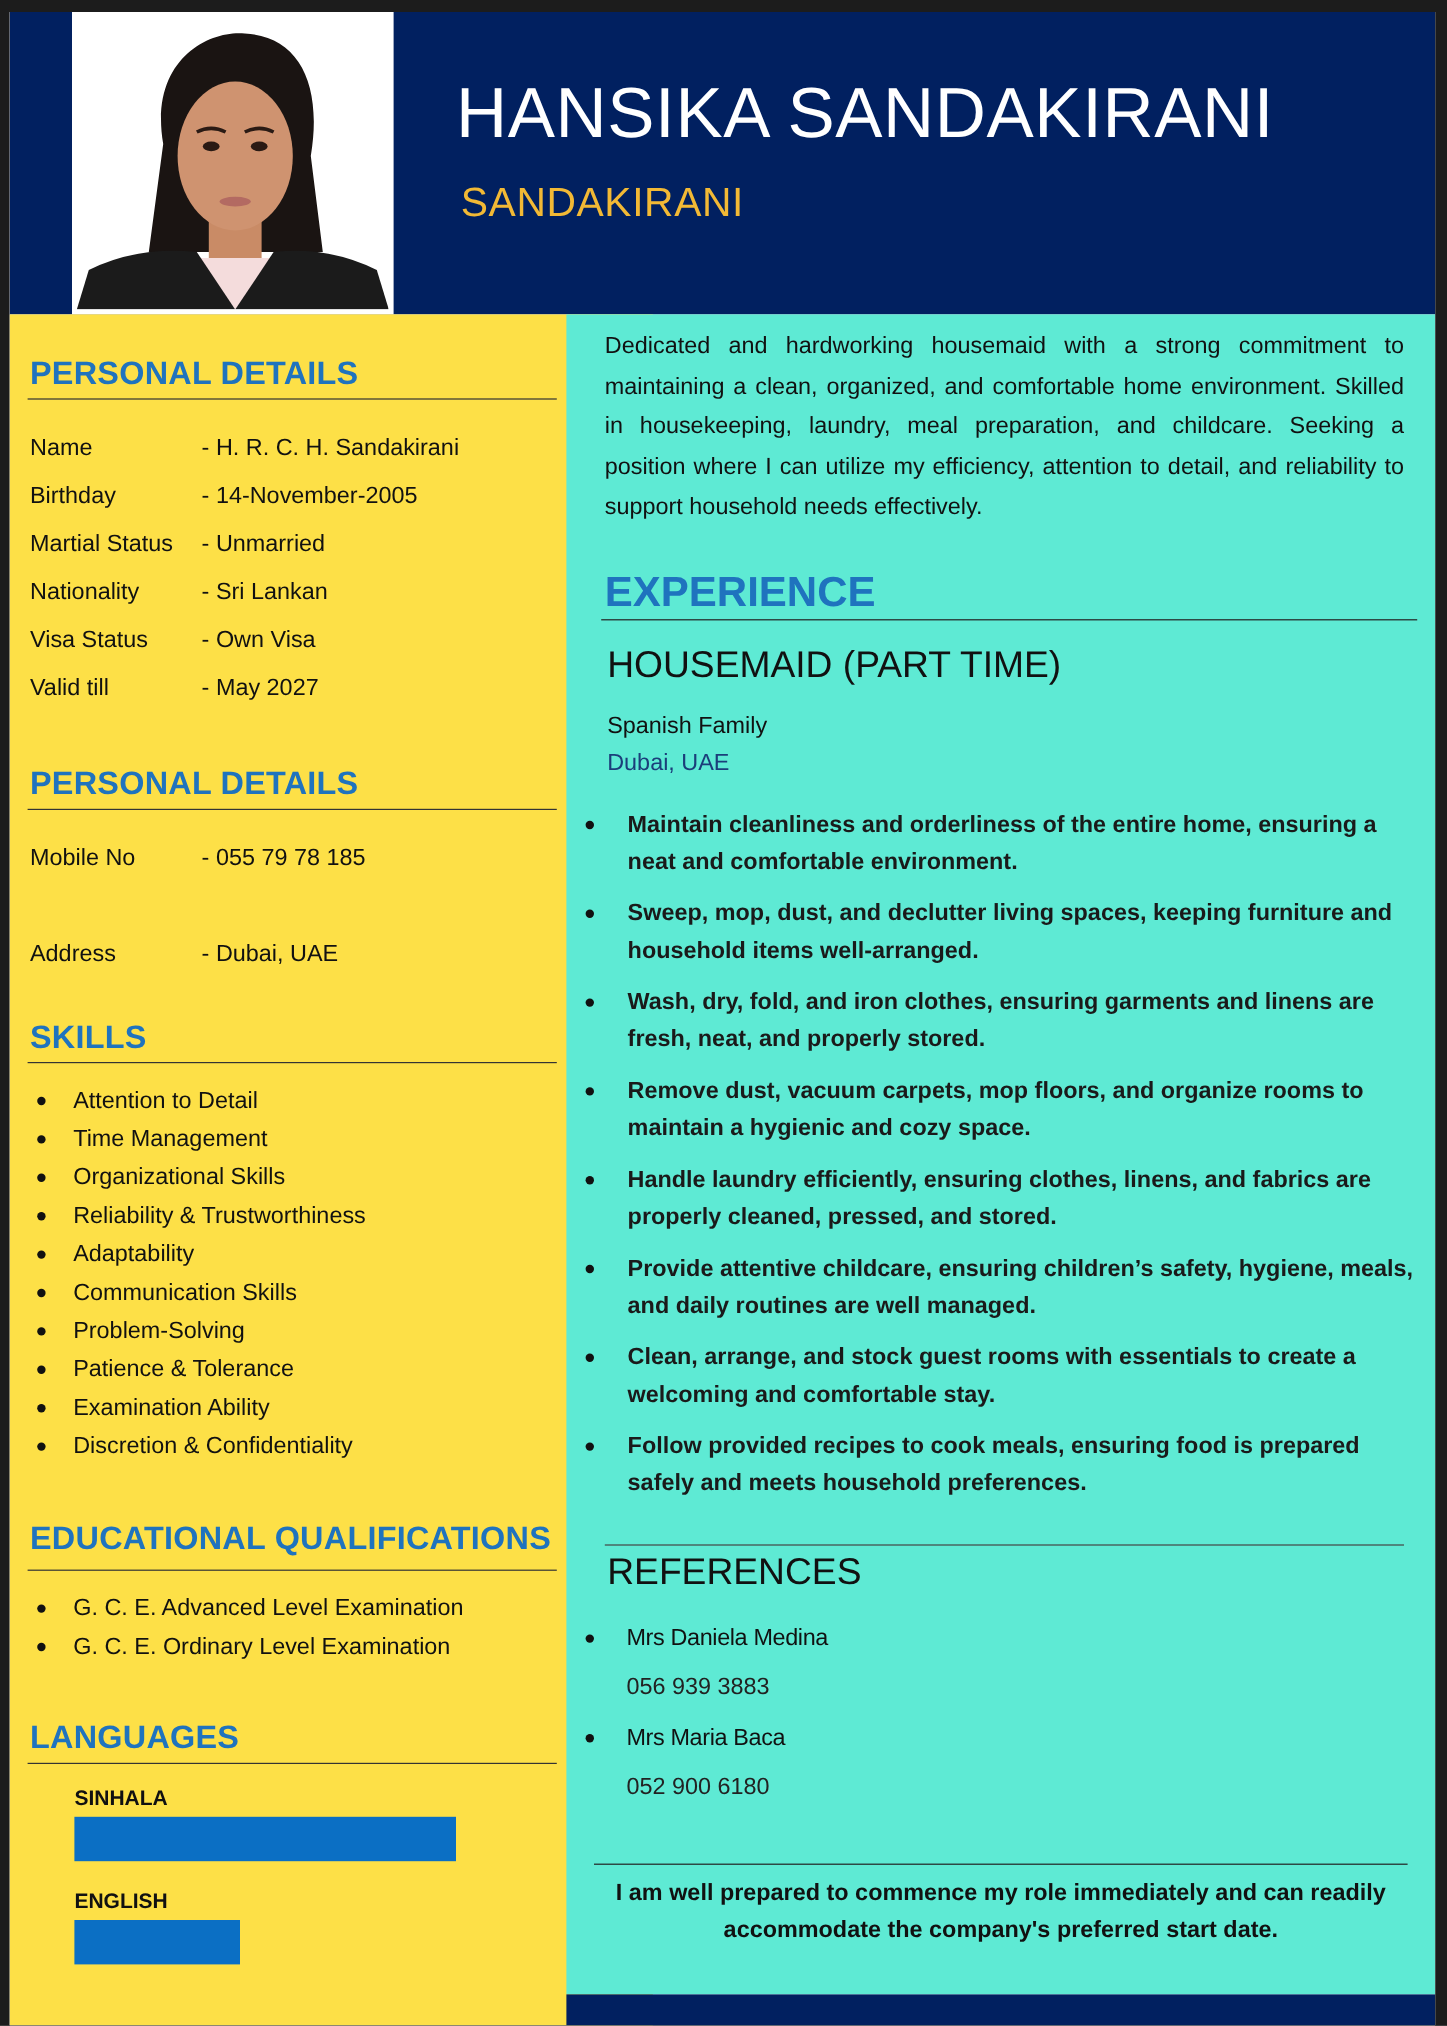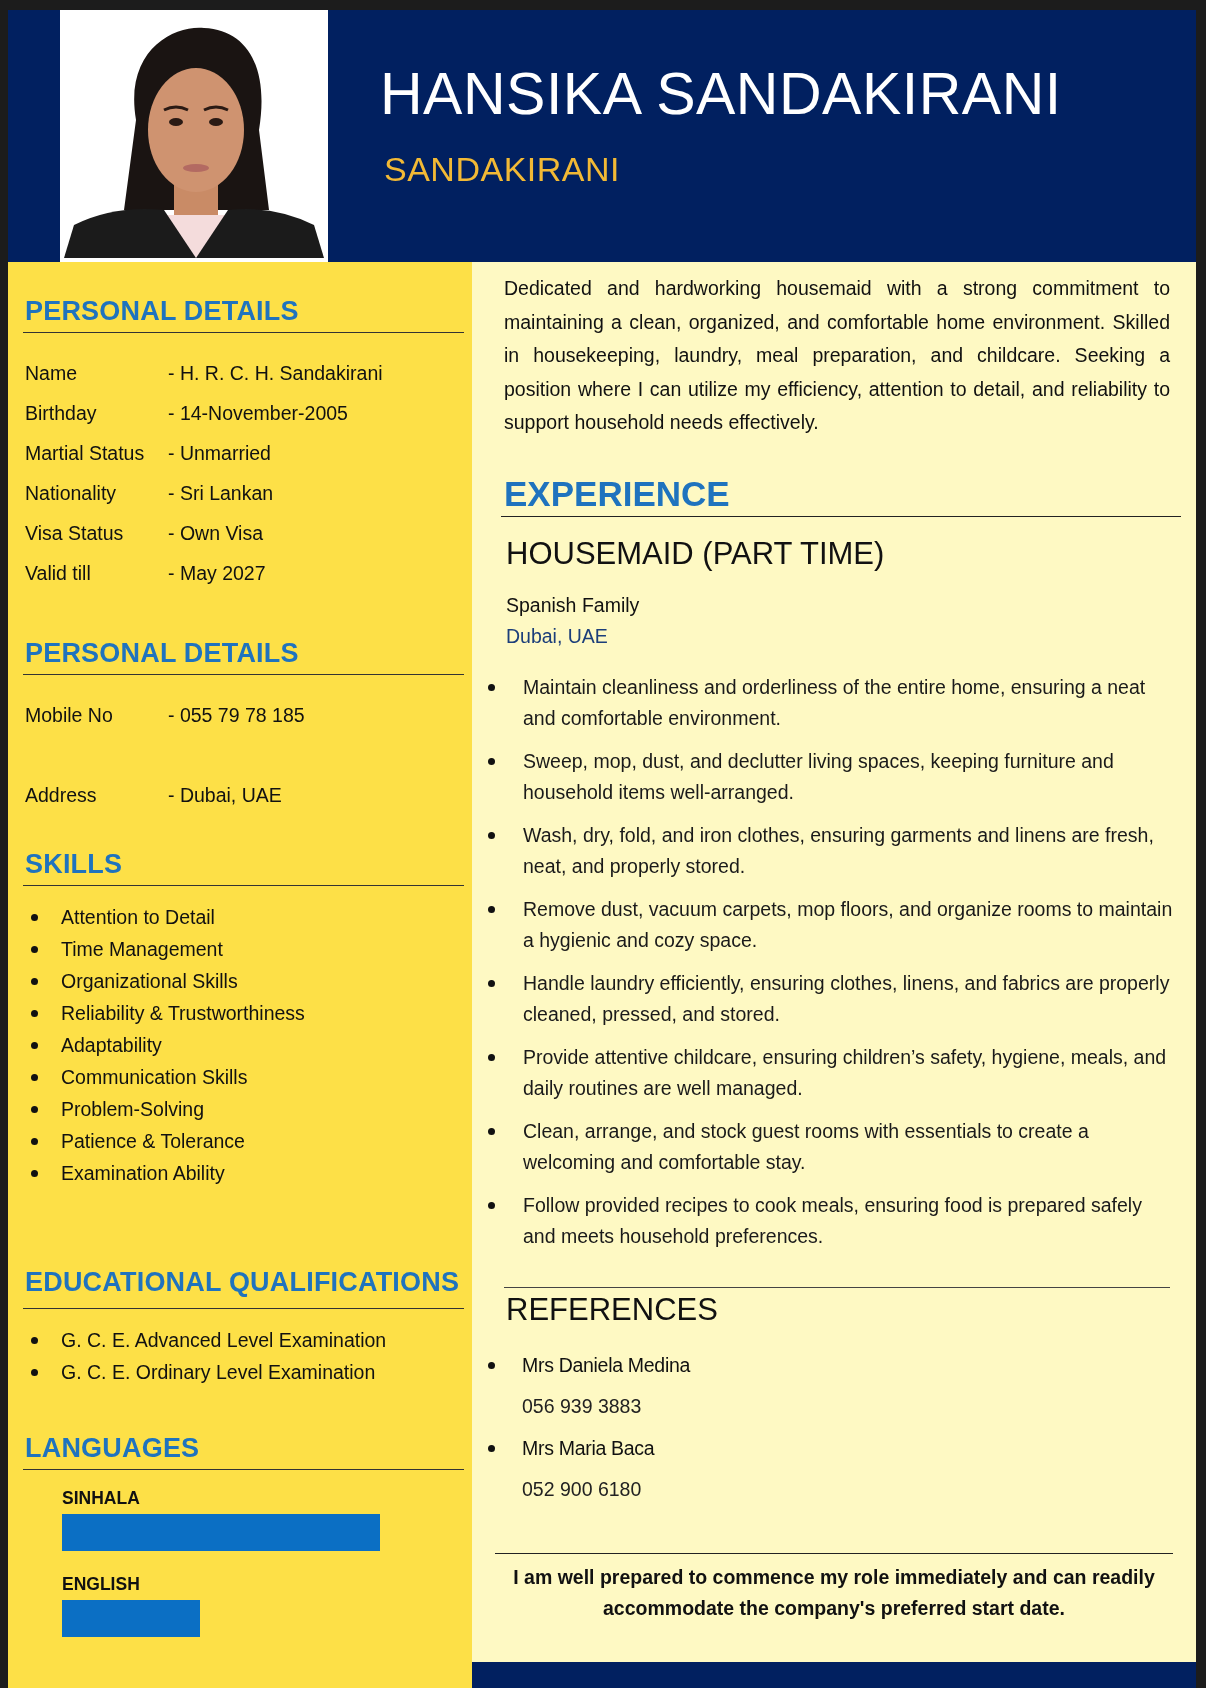--- a/index.html
+++ b/index.html
@@ -22,29 +22,29 @@
   .sec-rule { position: absolute; left: 15px; width: 441px; height: 1px; background: #333; }
   .kv { position: absolute; left: 17px; font-size: 19.5px; color: #111; white-space: nowrap; }
   .kv .k { display: inline-block; width: 143px; }
   .bullets { position: absolute; left: 17px; list-style: none; font-size: 19.5px; }
   .bullets li { position: relative; padding-left: 36px; height: 32px; line-height: 32px; white-space: nowrap; }
   .bullets li::before { content: ""; position: absolute; left: 6px; top: 13px; width: 7px; height: 7px; border-radius: 50%; background: #111; }
   .lang-label { position: absolute; left: 54px; font-size: 17.5px; font-weight: bold; color: #111; }
   .lang-bar { position: absolute; left: 54px; height: 37px; background: #0b6fc4; }
 
   
-  .right { position: absolute; left: 464px; top: 252px; width: 724px; height: 1400px; background: #fef9c3; }
+  .right { position: absolute; left: 464px; top: 252px; width: 724px; height: 1400px; background: #5eead4; }
   .summary { position: absolute; left: 32px; top: 10px; width: 666px; font-size: 19.5px; line-height: 33.5px; text-align: justify; color: #111; }
   .exp-title { position: absolute; left: 32px; top: 212px; font-size: 35px; font-weight: bold; color: #1f73be; }
   .exp-rule { position: absolute; left: 29px; top: 254px; width: 680px; height: 1px; background: #222; }
   .job-title { position: absolute; left: 34px; top: 274px; font-size: 31px; color: #111; white-space: nowrap; }
   .employer { position: absolute; left: 34px; top: 332px; font-size: 19.5px; color: #111; }
   .location { position: absolute; left: 34px; top: 363px; font-size: 19.5px; color: #1b3e7a; }
   .duties { position: absolute; left: 16px; top: 410px; width: 690px; list-style: none; font-size: 19.5px; color: #1a1a1a; }
-  .duties li { position: relative; padding-left: 35px; line-height: 31px; margin-bottom: 12px; }
+  .duties li { position: relative; padding-left: 35px; line-height: 31px; margin-bottom: 12px; font-weight: bold; }
   .duties li::before { content: ""; position: absolute; left: 0; top: 12px; width: 7px; height: 7px; border-radius: 50%; background: #111; }
   .ref-rule { position: absolute; left: 32px; top: 1025px; width: 666px; height: 1px; background: #444; }
   .ref-title { position: absolute; left: 34px; top: 1030px; font-size: 31px; color: #111; }
   .refs { position: absolute; left: 16px; top: 1090px; width: 690px; list-style: none; }
   .refs li { position: relative; padding-left: 34px; margin-bottom: 16px; }
   .refs li::before { content: ""; position: absolute; left: 0; top: 10px; width: 7px; height: 7px; border-radius: 50%; background: #111; }
   .ref-name { font-size: 19.5px; color: #111; line-height: 26px; display: block; letter-spacing: -0.3px; }
   .ref-phone { font-size: 19.5px; color: #222; line-height: 26px; display: block; margin-top: 15px; }
   .closing-rule { position: absolute; left: 23px; top: 1291px; width: 678px; height: 1px; background: #222; }
   .closing { position: absolute; left: 26px; top: 1300px; width: 672px; font-size: 19.5px; font-weight: bold; line-height: 31px; text-align: center; color: #111; }
@@ -109,20 +109,21 @@
     <ul class="bullets" style="top:639px">
       <li>Attention to Detail</li>
       <li>Time Management</li>
       <li>Organizational Skills</li>
       <li>Reliability &amp; Trustworthiness</li>
       <li>Adaptability</li>
       <li>Communication Skills</li>
       <li>Problem-Solving</li>
       <li>Patience &amp; Tolerance</li>
       <li>Examination Ability</li>
+      <li>Discretion &amp; Confidentiality</li>
     </ul>
 
     <div class="sec-title" style="top:1005px">EDUCATIONAL QUALIFICATIONS</div>
     <div class="sec-rule" style="top:1046px"></div>
     <ul class="bullets" style="top:1062px">
       <li>G. C. E. Advanced Level Examination</li>
       <li>G. C. E. Ordinary Level Examination</li>
     </ul>
 
     <div class="sec-title" style="top:1171px">LANGUAGES</div>

